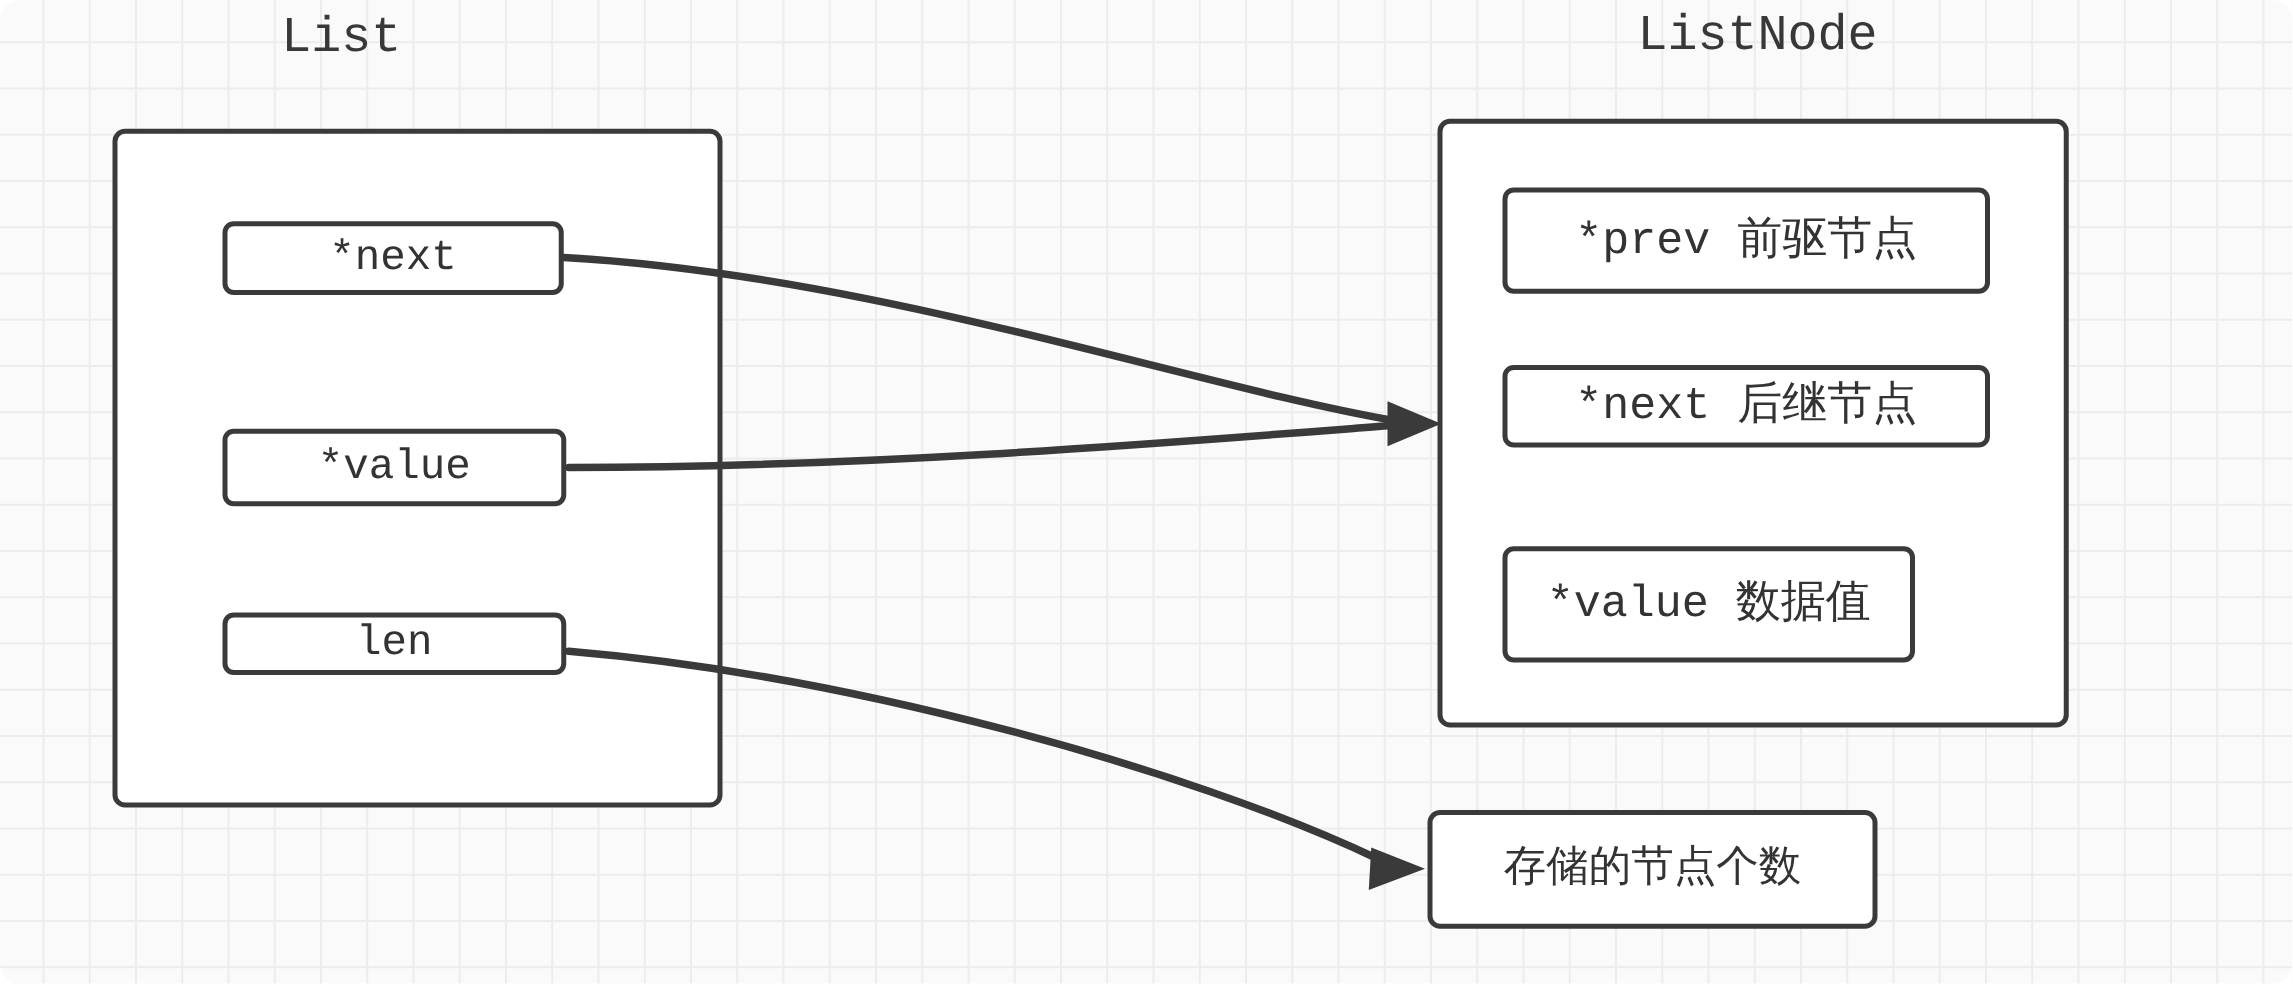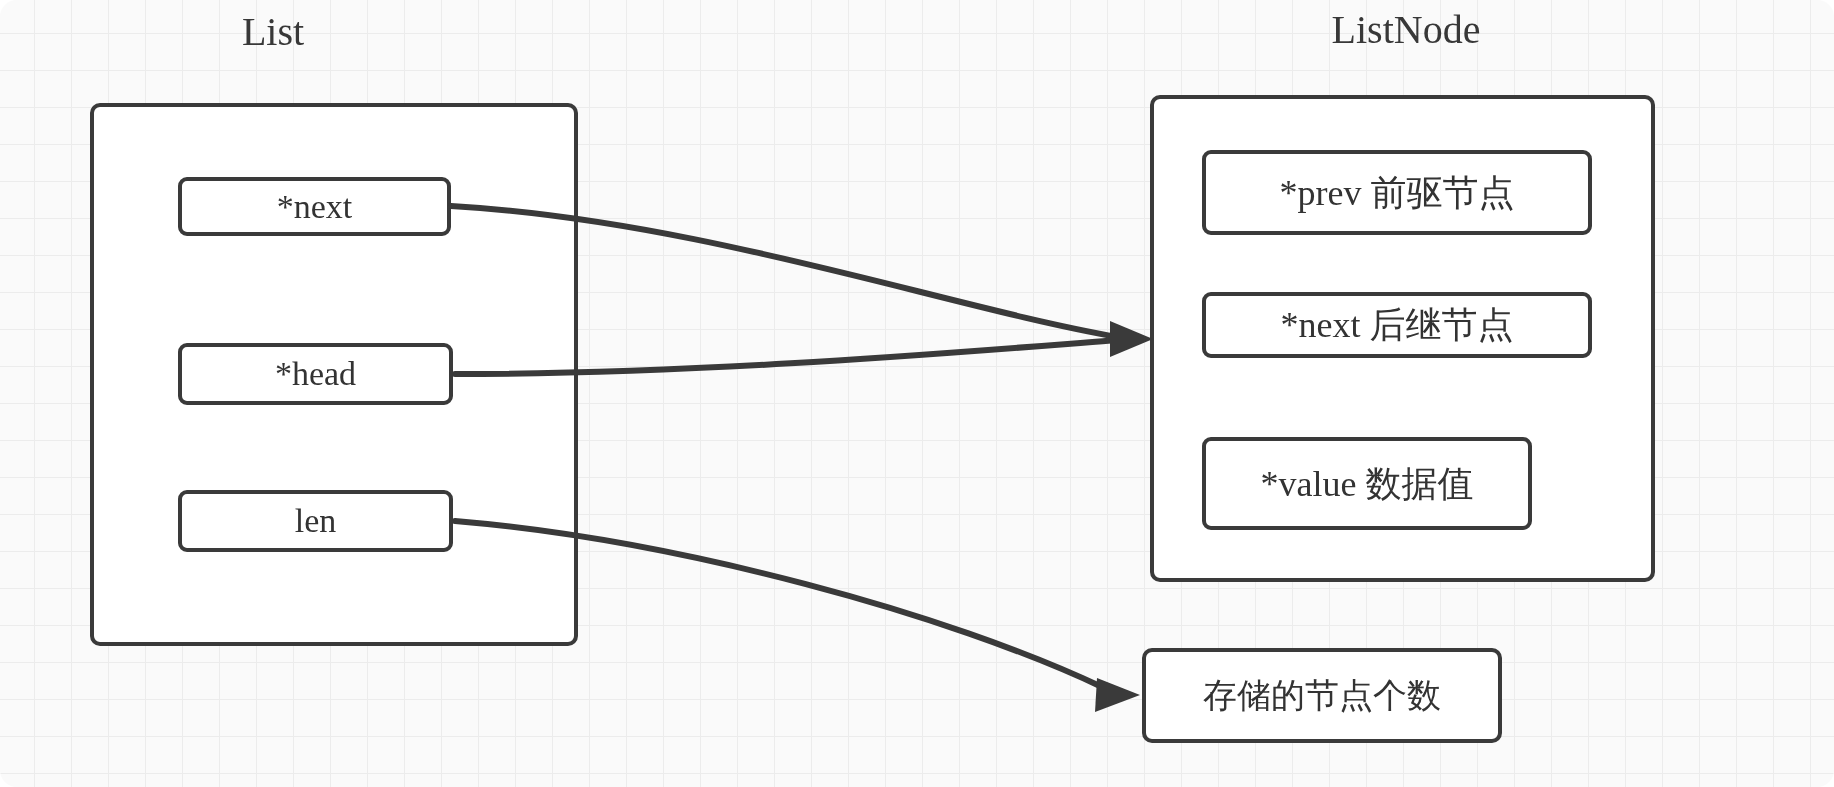--- a/index.html
+++ b/index.html
@@ -10,21 +10,21 @@
     position: relative;
     width: 1834px;
     height: 787px;
     overflow: hidden;
     background-color: #fafafa;
     background-image:
       linear-gradient(#ececec 1.5px, transparent 1.5px),
       linear-gradient(90deg, #ececec 1.5px, transparent 1.5px);
     background-size: 37px 37px;
     background-position: -3px -4px;
-    font-family: Liberation Serif, serif;
+    font-family: Liberation Mono, monospace;
     color: #333333;
     border-radius: 17px;
   }
   .shape-title {
     position: absolute;
     transform: translateX(-50%);
     font-size: 40px;
     line-height: 1;
     color: #383838;
     white-space: nowrap;
@@ -46,21 +46,21 @@
     align-items: center;
     justify-content: center;
     white-space: nowrap;
   }
   .field-label { line-height: 1; }
 
   
   #list-box   { left: 90px;  top: 103px; width: 488px; height: 543px; }
   #head-field { left: 178px; top: 177px; width: 273px; height: 59px;  font-size: 34px; }
   #tail-field { left: 178px; top: 343px; width: 275px; height: 62px;  font-size: 34px; }
-  #len-field  { left: 178px; top: 490px; width: 275px; height: 62px;  font-size: 34px; }
+  #len-field  { left: 178px; top: 490px; width: 275px; height: 50px;  font-size: 34px; }
   #list-title { left: 273px; top: 12px; }
 
   
   #listnode-box   { left: 1150px; top: 95px;  width: 505px; height: 487px; }
   #prev-field     { left: 1202px; top: 150px; width: 390px; height: 85px; font-size: 36px; }
   #next-field     { left: 1202px; top: 292px; width: 390px; height: 66px; font-size: 36px; }
   #value-field    { left: 1202px; top: 437px; width: 330px; height: 93px; font-size: 36px; }
   #listnode-title { left: 1388px; top: 10px; margin-left: 18px; }
 
   
@@ -81,21 +81,21 @@
 
   <div class="shape-title" id="list-title">List</div>
   <div class="shape-title" id="listnode-title">ListNode</div>
 
   <div class="box" id="list-box"></div>
 
   <div class="field" id="head-field">
     <span class="field-label">*next</span>
   </div>
   <div class="field" id="tail-field">
-    <span class="field-label">*head</span>
+    <span class="field-label">*value</span>
   </div>
   <div class="field" id="len-field">
     <span class="field-label">len</span>
   </div>
 
   <div class="box" id="listnode-box"></div>
 
   <div class="field" id="prev-field">
     <span class="field-label">*prev 前驱节点</span>
   </div>

